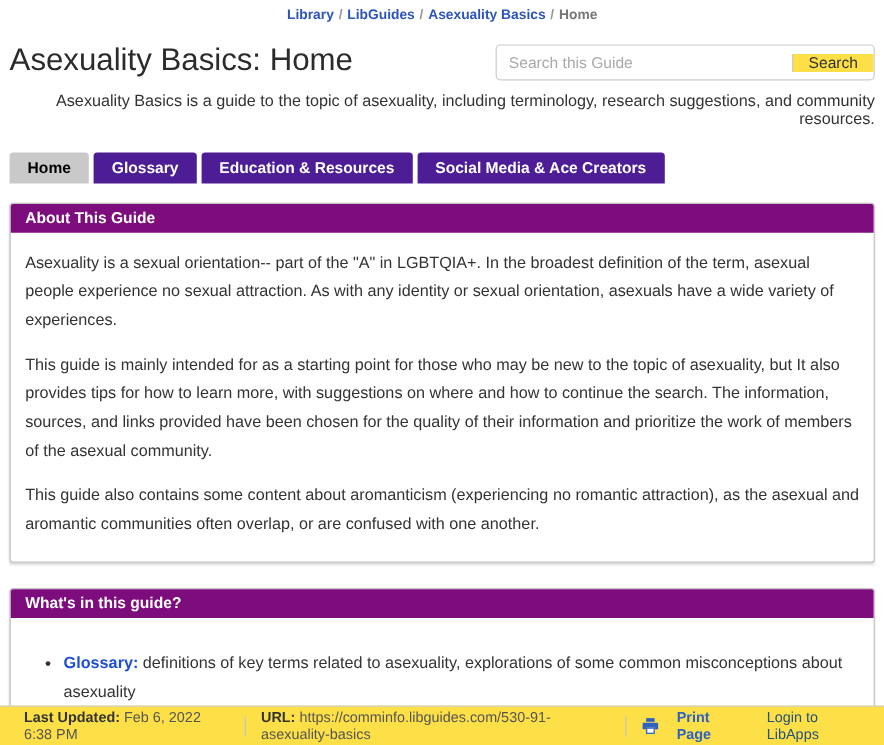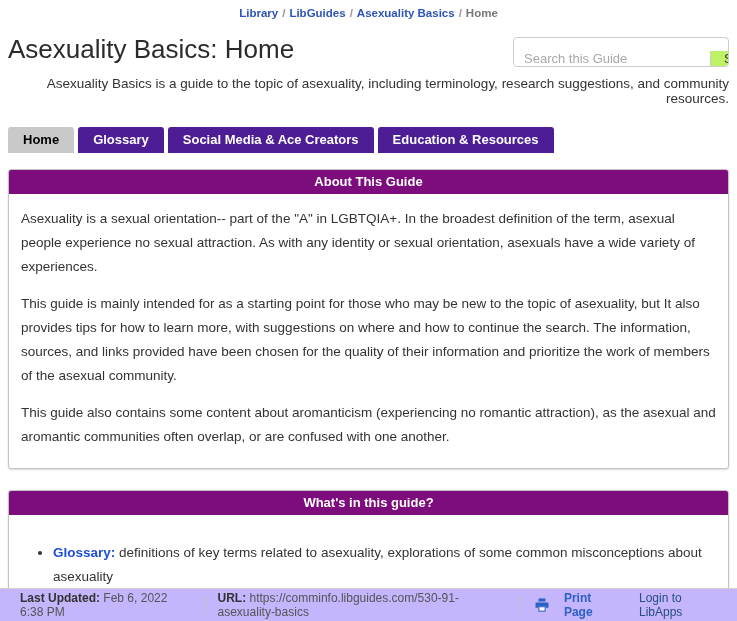--- a/index.html
+++ b/index.html
@@ -17,32 +17,32 @@
   
   .breadcrumb { font-size: 11.5px; font-weight: bold; margin: 2px 0 16px 0; text-align: center; }
   .breadcrumb a { color: #2d54b8; text-decoration: none; cursor: pointer; }
   .breadcrumb .sep { color: #999; font-weight: bold; margin: 0 4px; }
   .breadcrumb .current { color: #777; }
 
   
   .header-row { display: flex; justify-content: space-between; align-items: flex-start; margin-bottom: 9px; }
   .page-title { font-size: 26px; font-weight: 400; color: #2b2b2b; margin: 0; line-height: 1.1; }
   .search-group {
-    display: flex; align-items: flex-end;
+    display: flex; align-items: center;
     border: 1px solid #ccc; border-radius: 4px;
-    overflow: hidden; width: 216px; height: 30px; margin-top: 2px;
+    overflow: hidden; width: 316px; height: 30px; margin-top: 2px;
     background: #fff;
   }
   .search-group input {
     border: none; outline: none; flex: 1; padding: 0 10px;
     font-size: 13px; font-family: "Liberation Sans", sans-serif; color: #333;
   }
   .search-group input::placeholder { color: #a9a9a9; }
   .search-group button {
-    border: none; border-left: 1px solid #ccc; background: #bef264;
+    border: none; border-left: 1px solid #ccc; background: #fde047;
     padding: 0 13px; font-size: 13px; color: #333; cursor: pointer;
     font-family: "Liberation Sans", sans-serif;
   }
 
   .description { font-size: 13.5px; color: #333; margin: 0 0 21px 0; text-align: right; }
 
   
   .tabs { display: flex; gap: 4px; margin-bottom: 16px; }
   .tab {
     padding: 5px 15px; font-size: 13px; font-weight: bold;
@@ -53,32 +53,32 @@
 
   
   .box {
     border: 1px solid #c3c3c3; border-radius: 3px;
     box-shadow: 0 1px 2px rgba(0,0,0,0.15);
     margin-bottom: 21px;
     background: #fff;
   }
   .box-header {
     background: #7d0d7d; color: #fff; font-weight: bold; font-size: 13px;
-    padding: 5px 12px; border-radius: 2px 2px 0 0; line-height: 14px; text-align: center;
+    padding: 5px 12px; border-radius: 2px 2px 0 0; line-height: 14px;
   }
   .box-body { padding: 13px 12px 6px 12px; font-size: 13.5px; line-height: 1.78; color: #333; }
   .box-body p { margin: 0 0 13px 0; }
   .box-body ul { margin: 13px 0 13px 0; padding-left: 32px; }
   .box-body li { margin-bottom: 5px; }
   .box-body li b { color: #1d4ed8; }
 
   
   .footer {
     position: absolute; bottom: 0; left: 0; right: 0; height: 33px;
-    background: #c4b5fd; border-top: 1px solid #cfcfcf;
+    background: #fde047; border-top: 1px solid #cfcfcf;
     display: flex; align-items: center;
     font-size: 12px; color: #555; padding: 4px 20px;
   }
   .footer b { color: #333; }
   .footer .divider { border-left: 1px solid #c4c4c4; height: 17px; margin: 0 13px; }
   .footer .print-link {
     color: #2d62c4; text-decoration: none; cursor: pointer;
     display: inline-flex; align-items: center; gap: 15px; font-weight: bold;
   }
   .footer .login-link { color: #27507a; text-decoration: none; cursor: pointer; margin-left: 27px; }
@@ -99,22 +99,22 @@
       <input type="text" placeholder="Search this Guide" style="">
       <button>Search</button>
     </div>
   </div>
 
   <p class="description">Asexuality Basics is a guide to the topic of asexuality, including terminology, research suggestions, and community resources.</p>
 
   <div class="tabs">
     <div class="tab active">Home</div>
     <div class="tab inactive">Glossary</div>
+    <div class="tab inactive">Education &amp; Resources</div>
     <div class="tab inactive">Social Media &amp; Ace Creators</div>
-    <div class="tab inactive">Education &amp; Resources</div>
   </div>
 
   <div class="box">
     <div class="box-header">About This Guide</div>
     <div class="box-body">
       <p>Asexuality is a sexual orientation-- part of the "A" in LGBTQIA+. In the broadest definition of the term, asexual people experience no sexual attraction. As with any identity or sexual orientation, asexuals have a wide variety of experiences.</p>
       <p>This guide is mainly intended for as a starting point for those who may be new to the topic of asexuality, but It also provides tips for how to learn more, with suggestions on where and how to continue the search. The information, sources, and links provided have been chosen for the quality of their information and prioritize the work of members of the asexual community.</p>
       <p>This guide also contains some content about aromanticism (experiencing no romantic attraction), as the asexual and aromantic communities often overlap, or are confused with one another.</p>
     </div>
   </div>

